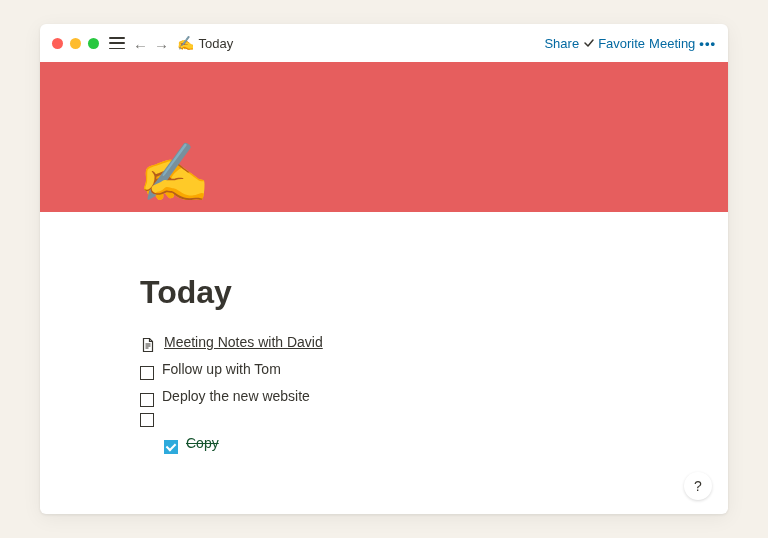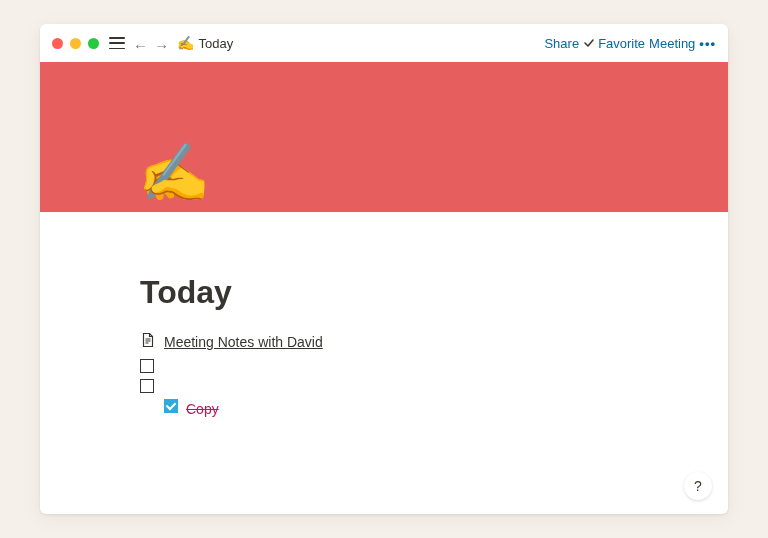--- a/index.html
+++ b/index.html
@@ -57,21 +57,21 @@
   padding: 62px 100px 20px 100px;
 }
 .title {
   font-size: 32px;
   font-weight: 700;
   color: #37352f;
   margin-bottom: 18px;
 }
 .item-row {
   display: flex;
-  align-items: flex-start;
+  align-items: flex-end;
   gap: 8px;
   padding: 3px 0;
   font-size: 14px;
   color: #37352f;
 }
 .item-row.indent { padding-left: 24px; }
 .doc-icon { width: 16px; height: 16px; flex-shrink: 0; }
 .doc-icon svg { width: 16px; height: 16px; }
 .checkbox {
   width: 14px;
@@ -90,21 +90,21 @@
 .checkbox.checked::after {
   content: "";
   width: 4px;
   height: 7px;
   border: solid #fff;
   border-width: 0 2px 2px 0;
   transform: rotate(45deg) translate(-1px, -1px);
 }
 .item-label { line-height: 1.5; }
 .item-label.underline { text-decoration: underline; font-weight: 500; }
-.item-label.done { color: #be185d; text-decoration: line-through; }
+.item-label.done { color: #14532d; text-decoration: line-through; }
 .help-btn {
   position: absolute;
   right: 16px;
   bottom: 14px;
   width: 28px;
   height: 28px;
   border-radius: 50%;
   background: #fff;
   box-shadow: 0 1px 3px rgba(0,0,0,0.15);
   display: flex;
@@ -164,23 +164,28 @@
       <span class="doc-icon">
         <svg viewBox="0 0 16 16">
             <path d="M3.5 1.5 h6 l3 3 v10 h-9 z" fill="none" stroke="#37352f" stroke-width="1.2"></path>
             <path d="M9.5 1.5 v3 h3" fill="none" stroke="#37352f" stroke-width="1.2"></path>
             <path d="M5.5 7 h5 M5.5 9 h5 M5.5 11 h3" stroke="#37352f" stroke-width="1"></path>
           </svg>
       </span>
       <span class="item-label underline">Meeting Notes with David</span>
     </div>
 
+    <div class="item-row">
+      <span class="checkbox"></span>
+      <span class="item-label">Follow up with Tom</span>
+    </div>
 
     <div class="item-row">
       <span class="checkbox"></span>
+      <span class="item-label">Deploy the new website</span>
     </div>
 
     <div class="item-row">
       <span class="checkbox"></span>
     </div>
 
     <div class="item-row indent">
       <span class="checkbox checked"></span>
       <span class="item-label done">Copy</span>
     </div>

